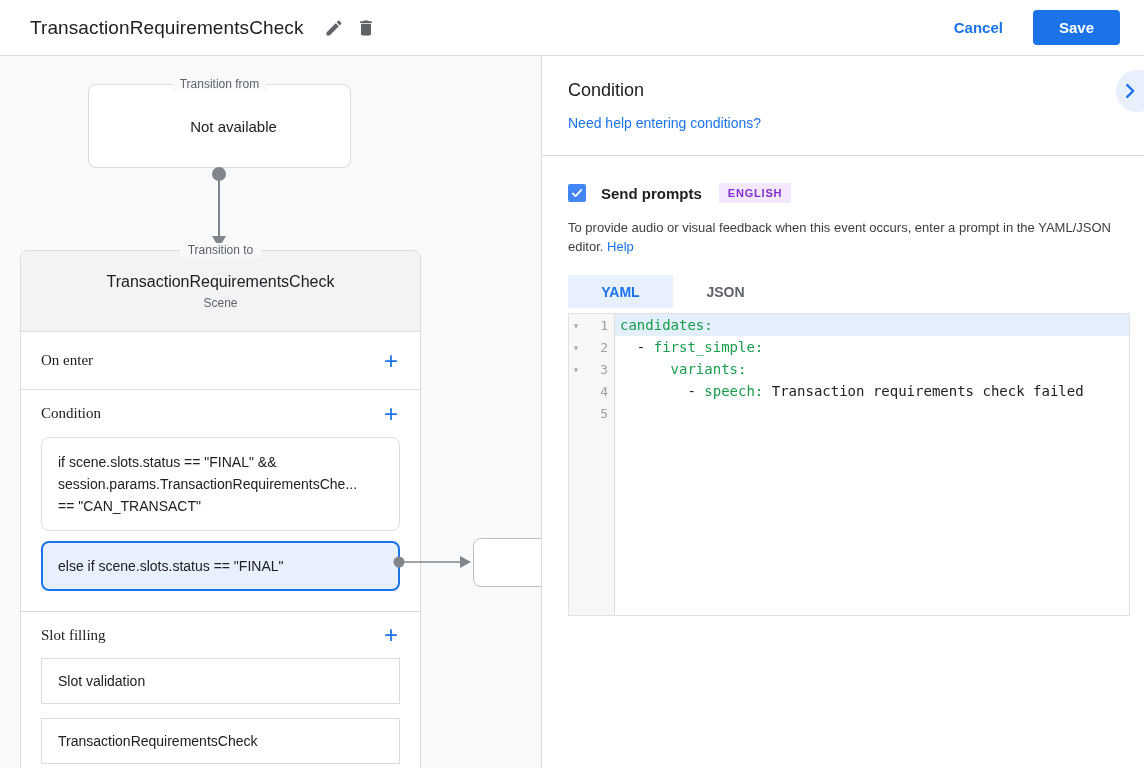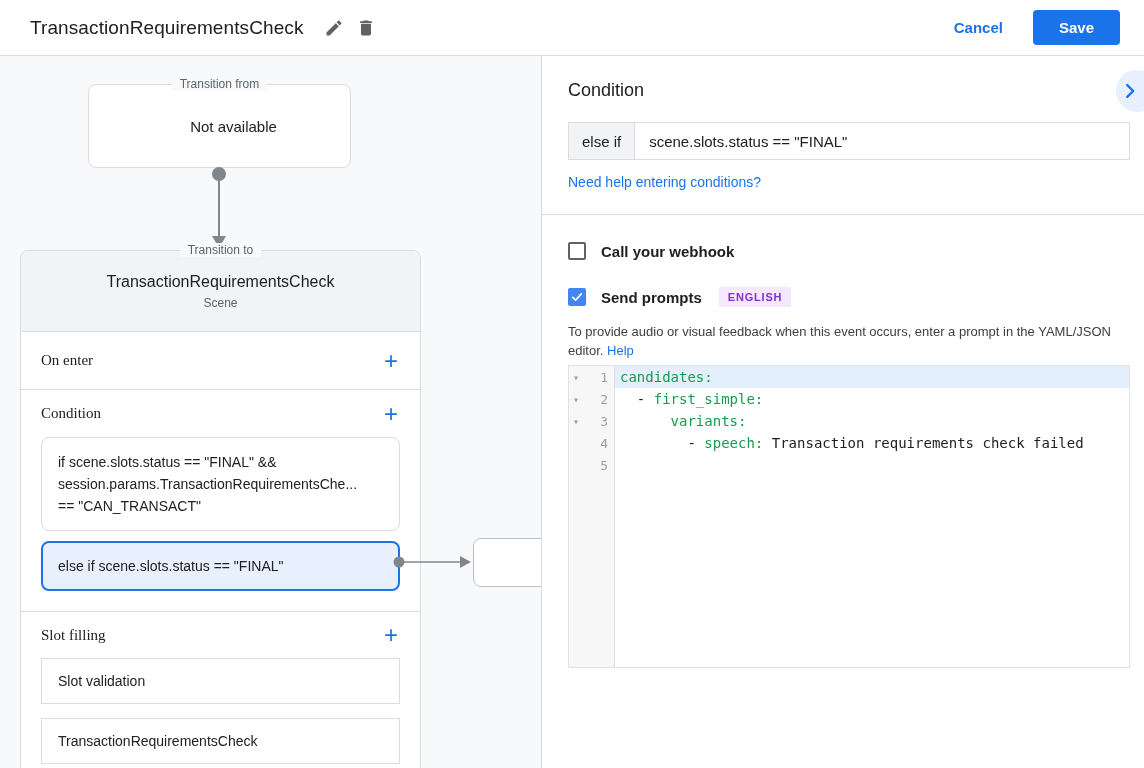--- a/index.html
+++ b/index.html
@@ -197,53 +197,49 @@
         <h2>Condition</h2>
       </div>
       <button class="chev-btn">
         <span style="display:flex">
           <svg width="22" height="22" viewBox="0 0 24 24" fill="none">
             <polyline points="9,5.5 15.5,12 9,18.5" stroke="#1a73e8" stroke-width="2.6" stroke-linecap="round" stroke-linejoin="round"></polyline>
           </svg>
         </span>
       </button>
 
-      <div class="cond-input-row">
-        <div class="cond-prefix">else if</div>
-        <input class="cond-input" type="text" value="scene.slots.status == &quot;FINAL&quot;" style="">
-      </div>
       <div class="help-row">
         <a href="#" class="link">Need help entering conditions?</a>
       </div>
     </div>
 
     <hr class="divider">
 
     <div class="panel-pad">
 
-      <div class="check-row">
-        <span class="checkbox"></span>
-        <span class="check-label">Call your webhook</span>
-      </div>
 
       <div class="check-row">
         <span class="checkbox checked">
           <span style="display:flex">
             <svg width="14" height="14" viewBox="0 0 18 18" fill="none">
               <polyline points="3.5,9.5 7.2,13 14.5,5" stroke="#fff" stroke-width="2.2" stroke-linecap="round" stroke-linejoin="round"></polyline>
             </svg>
           </span>
         </span>
         <span class="check-label">Send prompts</span>
         <span class="badge">ENGLISH</span>
       </div>
 
       <p class="desc"><span>To provide audio or visual feedback when this event occurs, enter a prompt in the YAML/JSON editor.</span>
         <a href="#" class="link" style="font-size:13px">Help</a></p>
 
+      <div class="tabs">
+        <button class="tab active">YAML</button>
+        <button class="tab">JSON</button>
+      </div>
 
       <div class="editor">
         <div class="ed-gutter-col" id="ed-gutter">
             <div class="ed-gutter-row">
               <span class="fold">▾</span>
               <span class="lnum">1</span>
             </div>
             <div class="ed-gutter-row">
               <span class="fold">▾</span>
               <span class="lnum">2</span>

